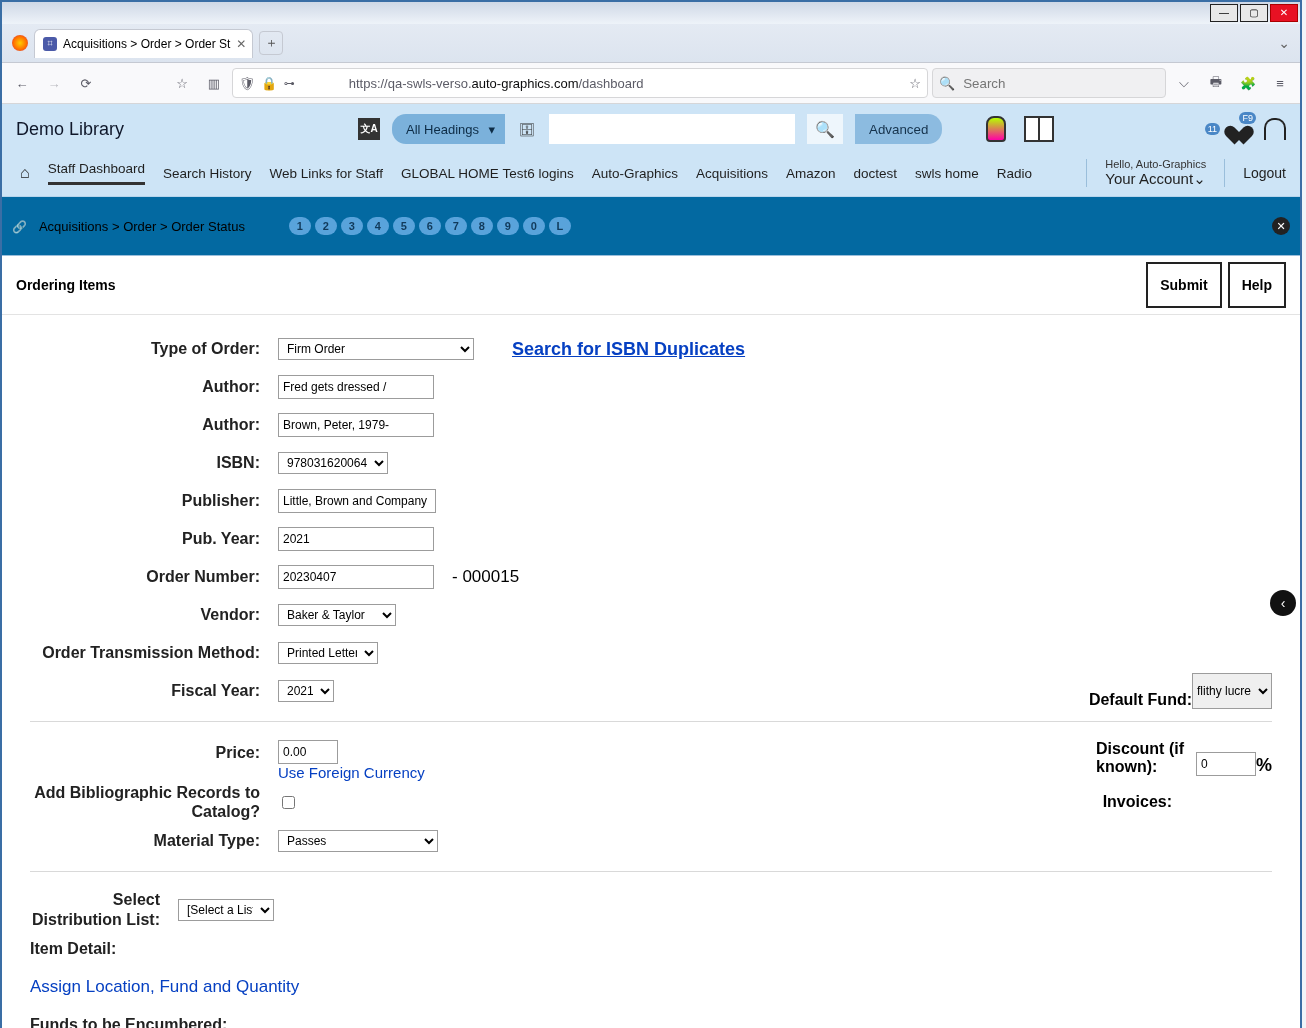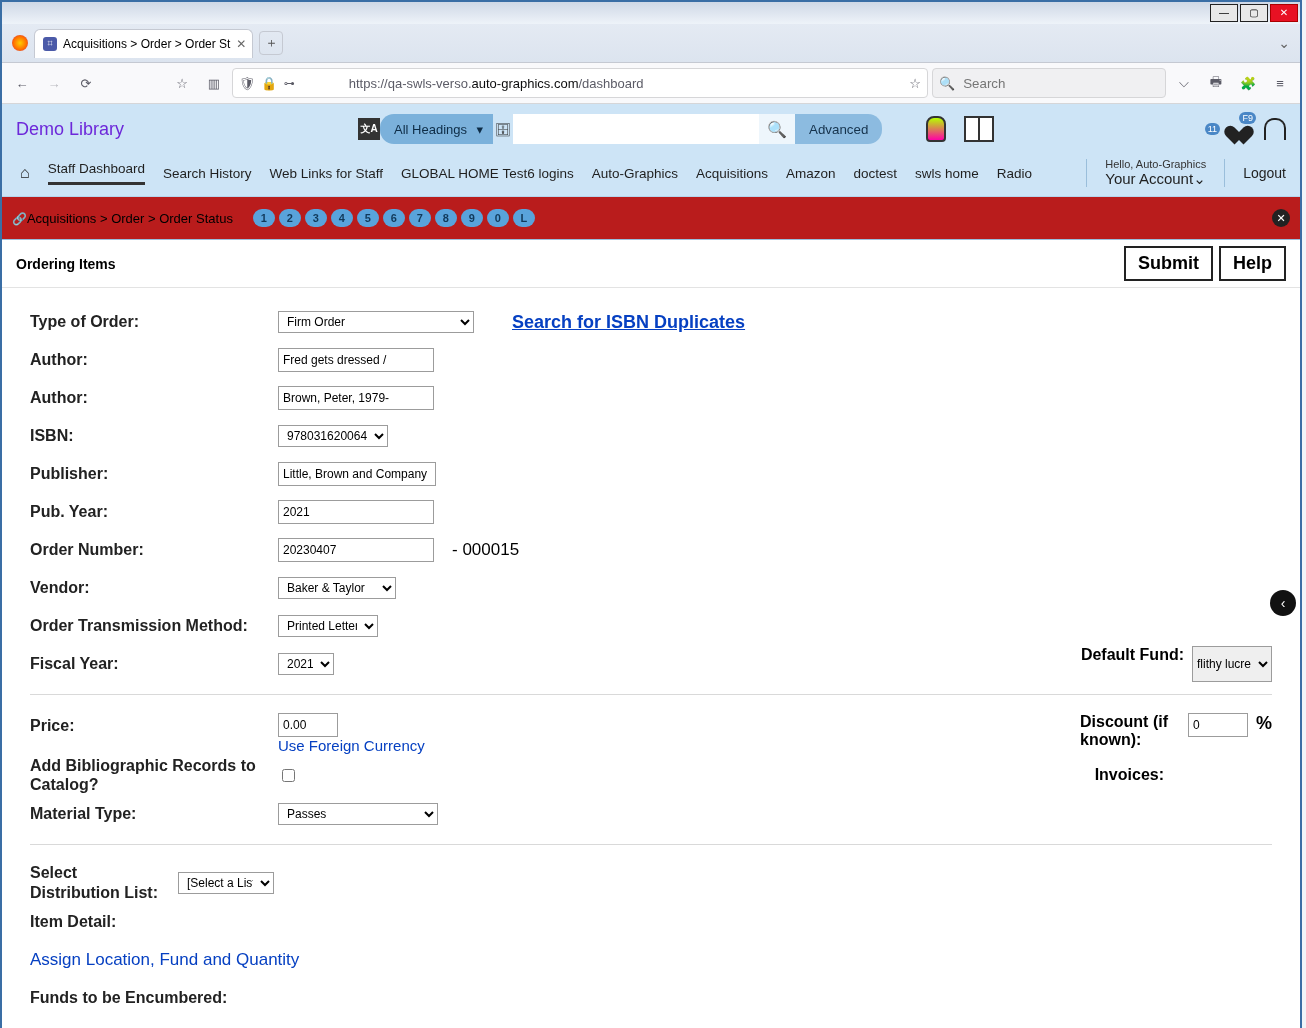--- a/index.html
+++ b/index.html
@@ -76,22 +76,22 @@
   }
   .urlbar-row .endbtn { width:28px;height:28px;display:flex;align-items:center;justify-content:center;color:#5b5b66;}
   
   .app-header {
     background:#cde4f6;
     border-bottom:1px solid #9abedb;
   }
   .app-header-top {
     display:flex; align-items:center; padding: 10px 14px 8px 14px; gap:14px;
   }
-  .library-name { font-size:18px; color:#6d28d9;}
-  .search-group { margin-left:auto; display:flex; align-items:center; gap:0;}
+  .library-name { font-size:18px; color:#0f172a;}
+  .search-group { margin-left:auto; display:flex; align-items:center; gap:12px;}
   .cat-select {
     background:#7bb1db; color:#0d2c46; height:30px;
     border:none; border-radius:14px 0 0 14px; padding:0 26px 0 14px;
     display:flex; align-items:center; gap:10px; font-size:13px; position:relative;
   }
   .cat-select::after { content:"▾"; position:absolute; right:10px;}
   .db-icon { width:20px;height:28px;display:flex;align-items:center;justify-content:center;color:#2c2c2c;}
   .main-search {
     width: 230px; height:30px; border:none; outline:none; padding:0 8px;
   }
@@ -124,64 +124,65 @@
   .main-nav {
     display:flex; align-items:center; gap:18px; padding:6px 14px 8px 18px;
     font-size:13.5px; color:#1f1f1f;
   }
   .main-nav .navlink { cursor:pointer;}
   .main-nav .navlink.active { border-bottom:3px solid #333; padding-bottom:6px;}
   .home-icon { font-size:16px;}
   .vert-sep { width:1px; height:28px; background:#9abedb;}
   
   .crumb-row {
-    background:#b91c1c; height:26px; display:flex;align-items:center; padding:8px 10px; gap:0;
+    background:#0369a1; height:26px; display:flex;align-items:center; padding:16px 10px; gap:12px;
     border-top:1px solid #b6d4ec;
   }
   .crumb-row .pill {
     width:22px;height:18px;background:#59a3db;border-radius:10px;
     color:#113a5b;font-size:11px;display:flex;align-items:center;justify-content:center;
     font-weight:600;
   }
   .crumb-row .close-x {
     margin-left:auto; width:18px;height:18px;border-radius:50%;background:#222;color:#fff;
     display:flex;align-items:center;justify-content:center;font-size:11px;
   }
   .crumb-text { font-size:13px;}
   
   .page-toolbar {
     display:flex; align-items:center; padding: 6px 14px;background:#fff;
   }
   .page-toolbar .title { font-weight:600; font-size:14px;}
   .btn-outline {
-    background:#fff;border:2px solid #222;padding:5px 12px;font-size:18px;font-weight:600;cursor:pointer;text-align:center;
+    background:#fff;border:2px solid #222;padding:13px 12px;font-size:14px;font-weight:600;cursor:pointer;text-align:center;
   }
   .page-toolbar .btn-outline { margin-left:6px;}
   .page-toolbar .spacer { flex:1;}
   .scroll-area {
     height: 760px; overflow-y:scroll; background:#fff; position:relative;
     border-top:1px solid #e3e3e3;
   }
   .form-wrap { padding: 14px 28px 40px 28px;}
   .form-row {
     display:flex; align-items:center; gap:18px; min-height:36px; margin:2px 0;
   }
   .form-row .label, .form-row .labelcell {
     width: 230px; font-weight:700; font-size:16px; font-family: "Trebuchet MS","Segoe UI",sans-serif;
     color:#222;
+    text-align:right;
   }
   .form-row .field input[type=text],
   .form-row .field select {
     height:22px; padding:0 4px; font-size:12px; border:1px solid #9c9c9c;
     background:#fff;
   }
   .biglink { color:#0640c2; text-decoration:underline; font-weight:700; font-size:18px;}
   .link { color:#0640c2; text-decoration:none; font-size:15px;}
   hr.section { border:none; border-top:1px solid #d9d9d9; margin:12px 0 18px 0;}
-  .right-pair { margin-left:auto; display:flex; align-items:flex-start; gap:8px;}
+  .right-pair { margin-left:auto; display:flex; align-items:flex-end; }
   .right-pair .rlabel { font-weight:700;font-size:16px; text-align:right;}
   .chev-circle {
     position:fixed; right:10px; top:590px;
     width:26px;height:26px;border-radius:50%;background:#111;color:#fff;
     display:flex;align-items:center;justify-content:center;font-size:14px;
   }
   .twocol .labelcell { width:130px;}
   .pill-list { display:flex; gap:4px;}
   .tab-favicon{width:14px;height:14px;background:#4b5aa8;border-radius:3px;color:#fff;font-size:9px;display:flex;align-items:center;justify-content:center;}
   .lang-icon{width:22px;height:22px;background:#333;color:#fff;font-size:10px;display:flex;align-items:center;justify-content:center;font-weight:700;}

